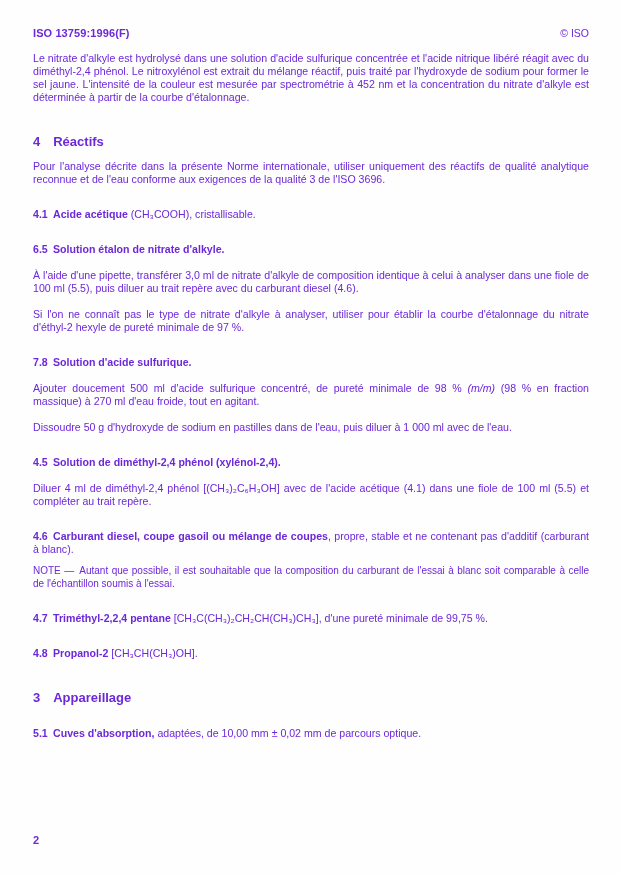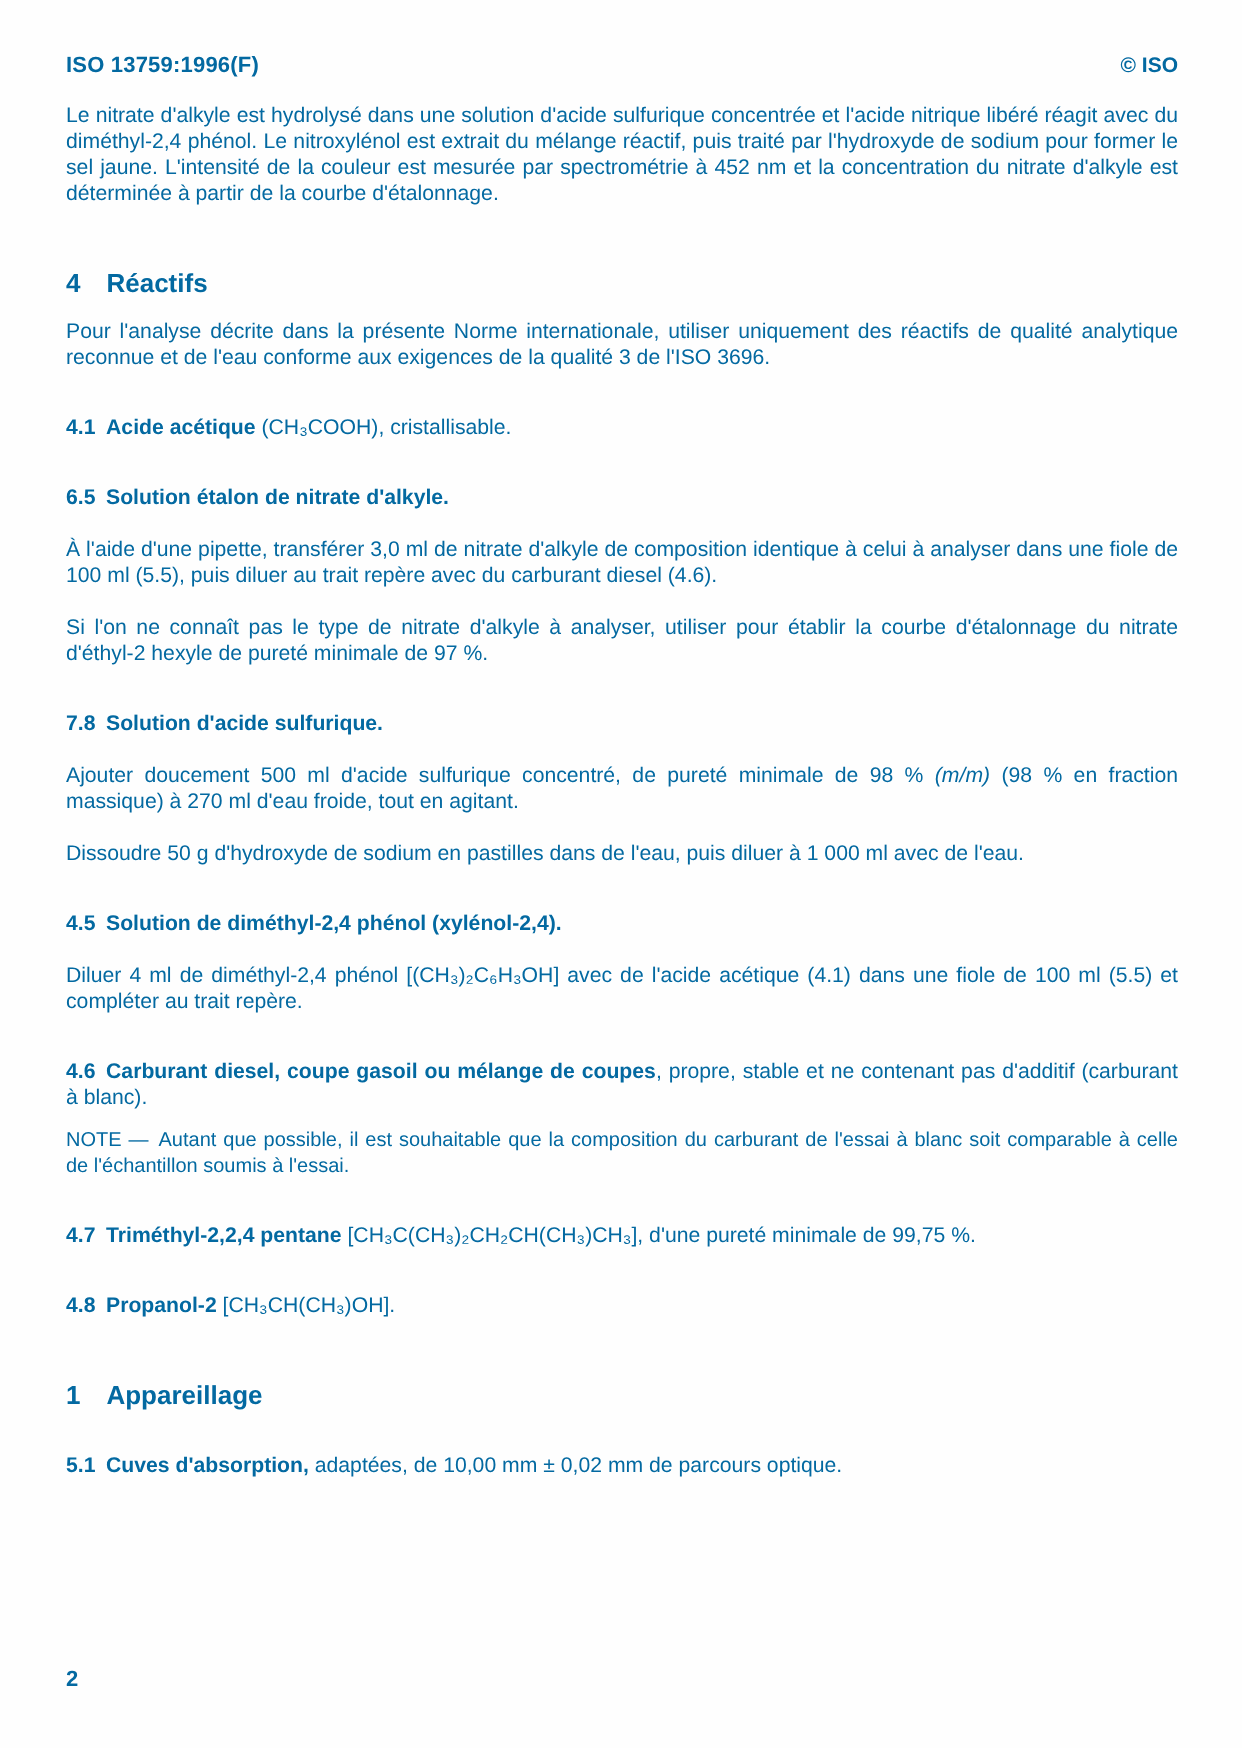--- a/index.html
+++ b/index.html
@@ -2,33 +2,33 @@
 <html lang="fr"><head>
 <meta charset="utf-8">
 <style>
   html,body { margin:0; padding:0; background:#ffffff; }
   .page {
     position: relative;
     width: 621px;
     height: 874px;
     background: #fefefe;
     font-family: "Liberation Sans", "DejaVu Sans", sans-serif;
-    color: #0369a1;
+    color: #6d28d9;
     overflow: hidden;
     -webkit-font-smoothing: antialiased;
   }
   .content { margin: 0 32px 0 33px; }
   .page-header {
     display: flex;
     justify-content: space-between;
     align-items: baseline;
     padding-top: 27px;
   }
   .doc-ref { font-size: 11px; font-weight: bold; letter-spacing: .1px; }
-  .copyright { font-size: 10.5px; font-weight: bold; }
+  .copyright { font-size: 10.5px; font-weight: normal; }
   .h1 {
     margin: 30px 0 0 0;
     font-size: 13px;
     line-height: 15px;
     font-weight: bold;
   }
   .h1 + .p { margin-top: 11px; }
   .p {
     margin: 13px 0 0 0;
     font-size: 10.6px;
@@ -76,18 +76,18 @@
         <p class="p"><span>Si l'on ne connaît pas le type de nitrate d'alkyle à analyser, utiliser pour établir la courbe d'étalonnage du nitrate d'éthyl-2 hexyle de pureté minimale de 97&nbsp;%.</span></p>
         <p class="clause"><span class="b">7.8 Solution d'acide sulfurique.</span></p>
         <p class="p"><span>Ajouter doucement 500&nbsp;ml d'acide sulfurique concentré, de pureté minimale de 98&nbsp;% </span><span class="i">(m/m)</span><span> (98&nbsp;% en fraction massique) à 270&nbsp;ml d'eau froide, tout en agitant.</span></p>
         <p class="p"><span>Dissoudre 50&nbsp;g d'hydroxyde de sodium en pastilles dans de l'eau, puis diluer à 1&nbsp;000&nbsp;ml avec de l'eau.</span></p>
         <p class="clause"><span class="b">4.5 Solution de diméthyl-2,4 phénol (xylénol-2,4).</span></p>
         <p class="p"><span>Diluer 4&nbsp;ml de diméthyl-2,4 phénol [(CH₃)₂C₆H₃OH] avec de l'acide acétique (4.1) dans une fiole de 100&nbsp;ml (5.5) et compléter au trait repère.</span></p>
         <p class="clause"><span class="b">4.6 Carburant diesel, coupe gasoil ou mélange de coupes</span><span>, propre, stable et ne contenant pas d'additif (carburant à blanc).</span></p>
         <p class="note"><span>NOTE&nbsp;— Autant que possible, il est souhaitable que la composition du carburant de l'essai à blanc soit comparable à celle de l'échantillon soumis à l'essai.</span></p>
         <p class="clause"><span class="b">4.7 Triméthyl-2,2,4 pentane</span><span> [CH₃C(CH₃)₂CH₂CH(CH₃)CH₃], d'une pureté minimale de 99,75&nbsp;%.</span></p>
         <p class="clause"><span class="b">4.8 Propanol-2</span><span> [CH₃CH(CH₃)OH].</span></p>
-        <h2 class="h1"><span class="b">1 Appareillage</span></h2>
+        <h2 class="h1"><span class="b">3 Appareillage</span></h2>
         <p class="clause"><span class="b">5.1 Cuves d'absorption,</span><span> adaptées, de 10,00&nbsp;mm ±&nbsp;0,02&nbsp;mm de parcours optique.</span></p>
       </div>
   </div>
   <div class="page-number">2</div>
 </div>
 
 </body></html>

